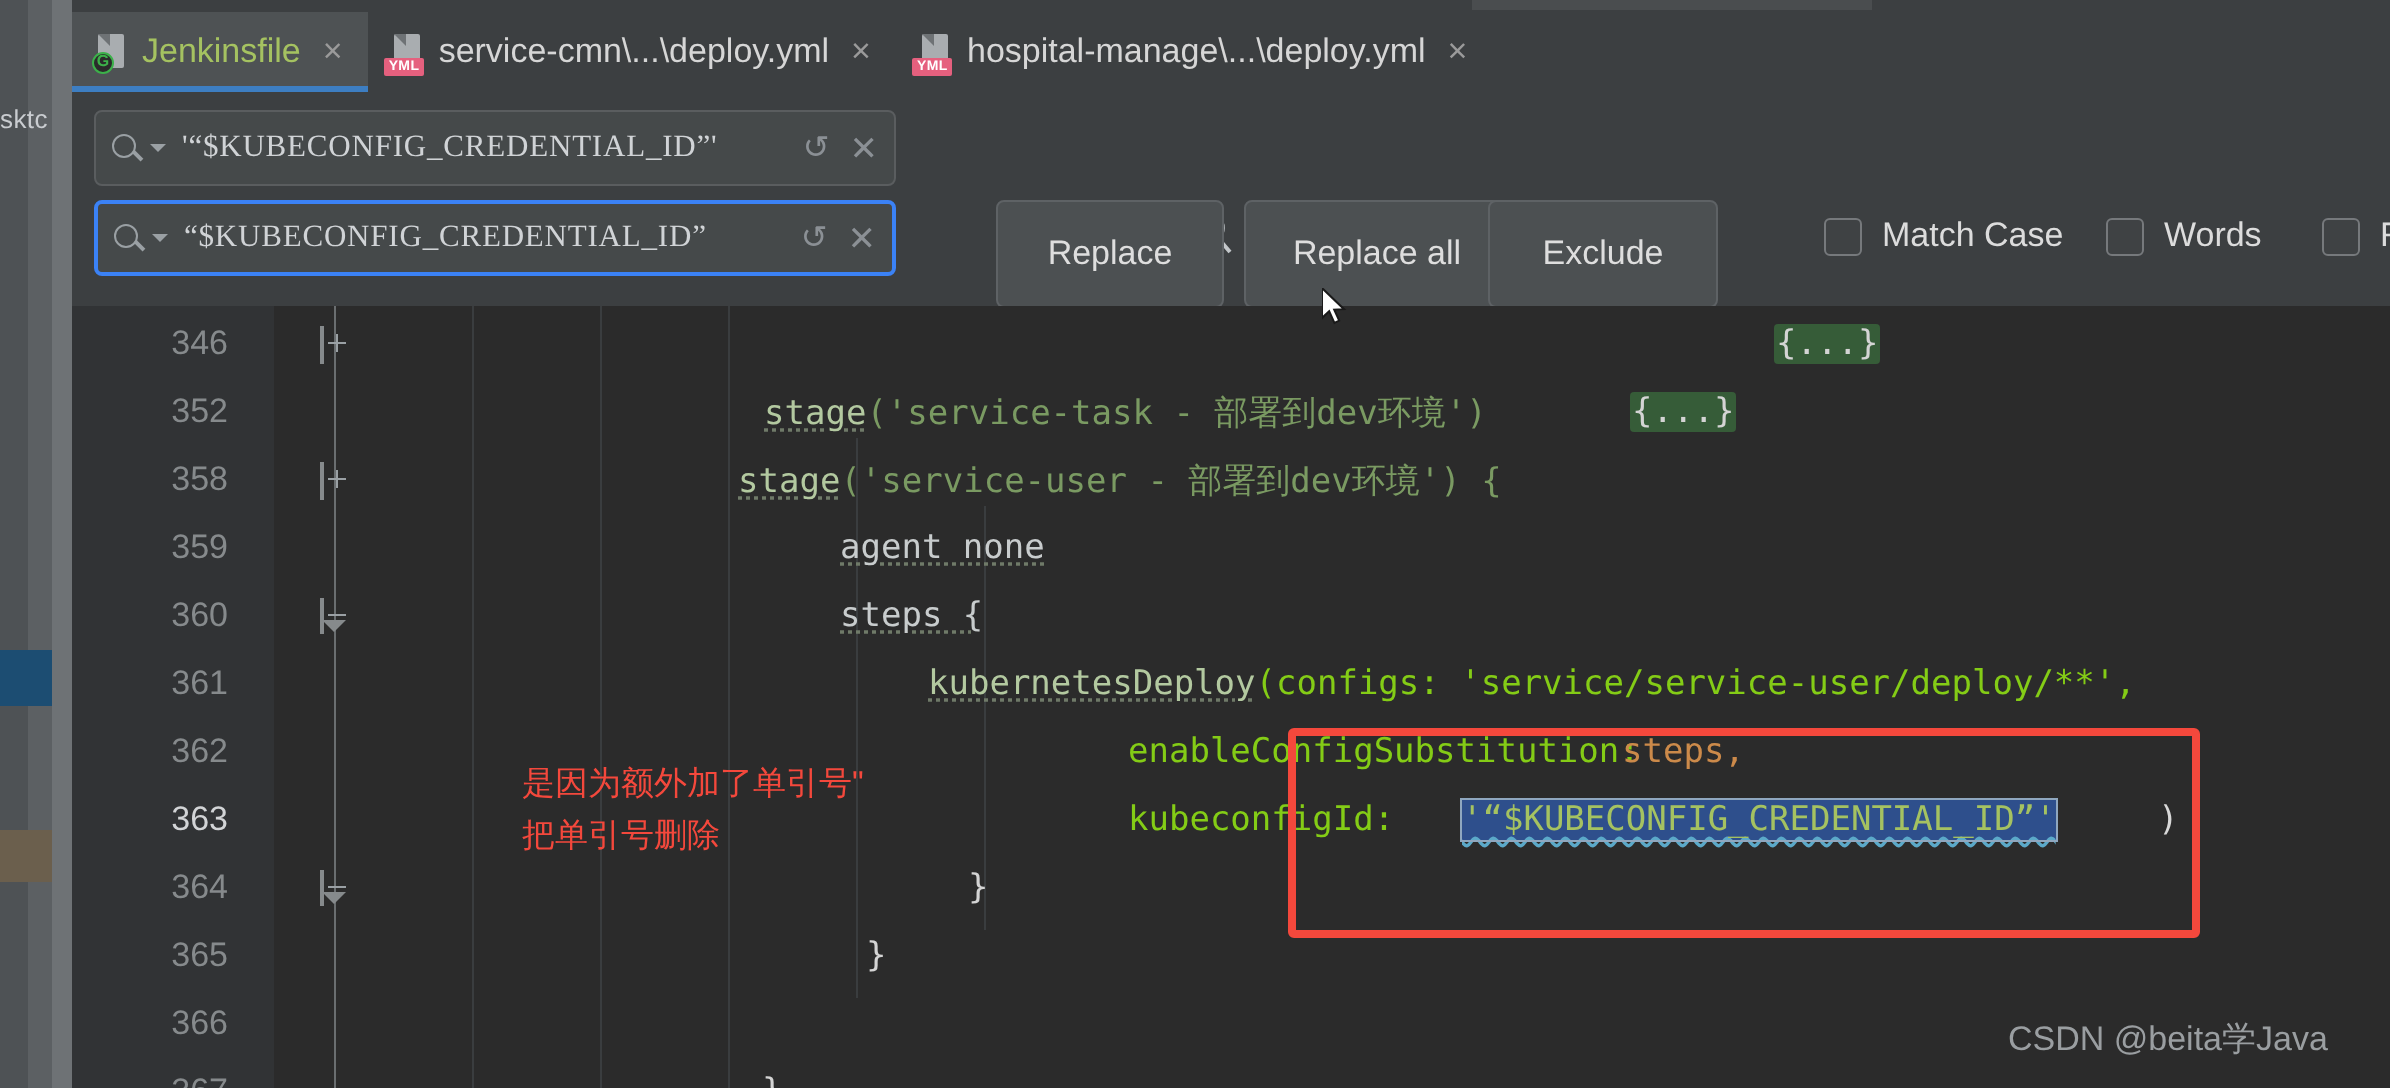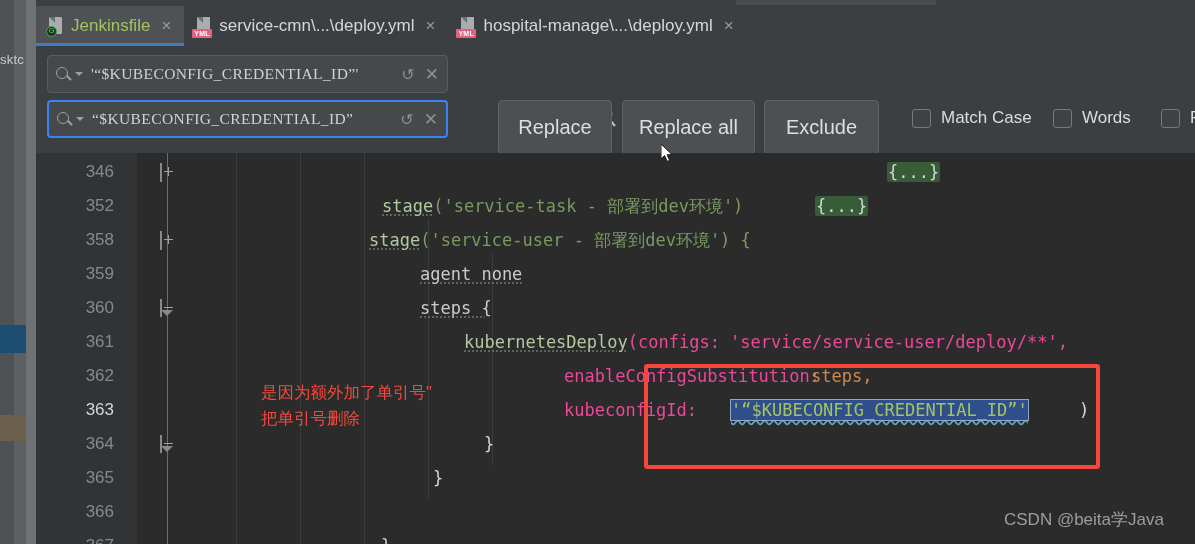--- a/index.html
+++ b/index.html
@@ -141,26 +141,26 @@
   .ic-sel   { left: 603px; top: 56px; width: 32px; }
   .ic-filt  { left: 655px; top: 57px; width: 30px; }
   .tb-divider {
     position: absolute; width: 1px; height: 22px; background: #555a5d; top: 60px;
   }
 
   
   .btn {
     position: absolute; height: 54px;
     background: #4c5052; border: 1px solid #5e6265; border-radius: 4px;
-    color: #dedede; font-size: 20px;
+    color: #dedede; font-size: 17px;
     display: flex; align-items: center; justify-content: center;
   }
   .btn-replace { left: 462px; top: 54px; width: 114px; }
   .btn-replaceall { left: 586px; top: 54px; width: 133px; }
-  .btn-exclude { left: 728px; top: 54px; width: 115px; }
+  .btn-exclude { left: 708px; top: 54px; width: 115px; }
 
   
   .cb { position: absolute; display: flex; align-items: center; gap: 10px; }
   .cb .box {
     width: 19px; height: 19px; border: 1.6px solid #76797c;
     border-radius: 3px; background: #3f4244; flex: 0 0 19px;
   }
   .cb .lbl { color: #dcdcdc; font-size: 17px; white-space: nowrap; }
   .cb-match { left: 876px; top: 62px; }
   .cb-words { left: 1017px; top: 62px; }
@@ -223,21 +223,21 @@
   
   .code {
     position: absolute; white-space: pre;
     font-family: "DejaVu Sans Mono", "Liberation Mono", monospace;
     font-size: 17px; letter-spacing: 0px;
   }
   .kw-fn { color: #b3c9a0; text-decoration: underline; text-decoration-style: dotted;
            text-decoration-color: #6f7a68; text-underline-offset: 3px; }
   .punct { color: #d8d8d8; }
   .str { color: #7a9a62; }
-  .prop { color: #ec4899; }
+  .prop { color: #84cc16; }
   .bool { color: #cc8a4a; }
   .white { color: #d4d4d4; }
   .dotted { text-decoration: underline; text-decoration-style: dotted;
             text-decoration-color: #6f7a68; text-underline-offset: 3px; }
 
   .fold-pill {
     background: #365c38; color: #d4d4d4; border-radius: 2px; padding: 0 1px;
   }
 
   .sel-hl {

